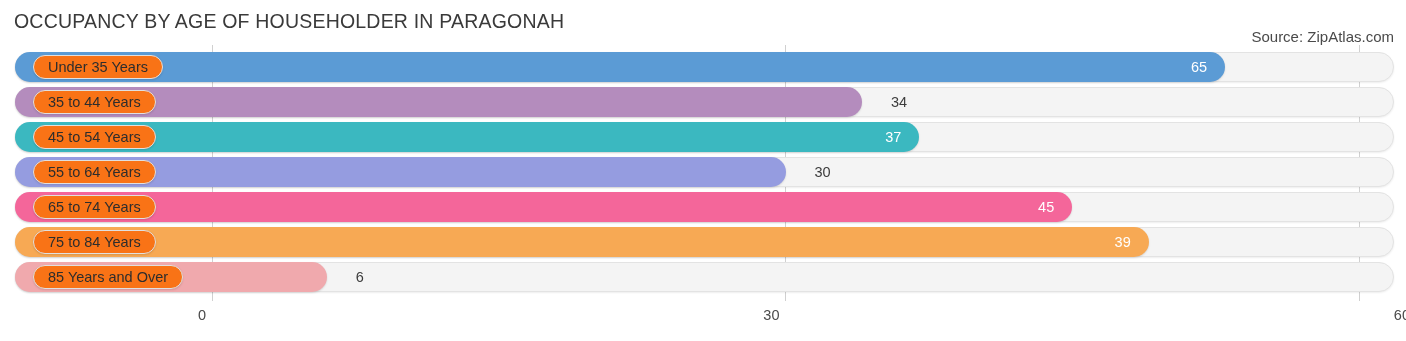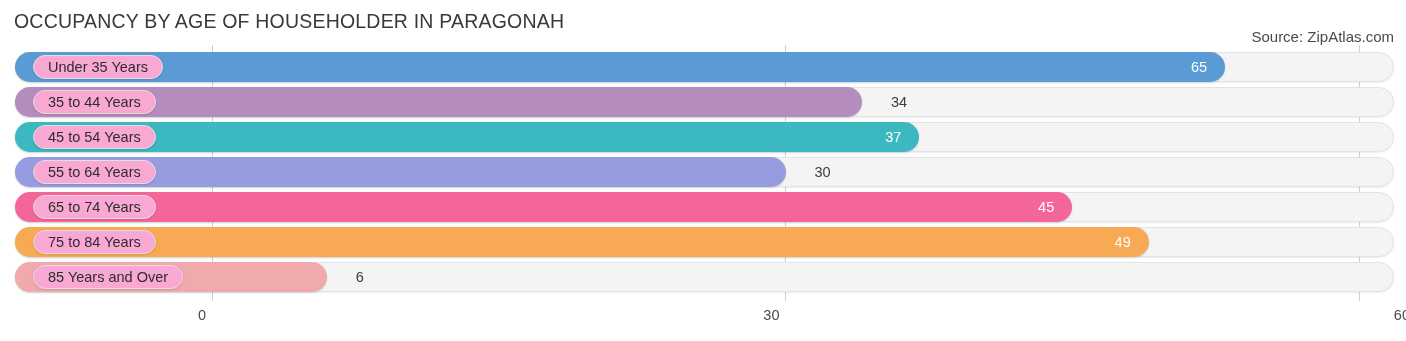--- a/index.html
+++ b/index.html
@@ -88,21 +88,21 @@
     box-shadow: 0 1px 2px rgba(0,0,0,0.13);
   }
   .bar-label {
     position: absolute;
     left: 18px;
     top: 3px;
     height: 24px;
     padding: 0 14px;
     display: flex;
     align-items: center;
-    background: #f9a8d4;
+    background: #f97316;
     border: 1px solid #e0e0e0;
     border-radius: 12px;
     font-size: 14.5px;
     color: #2d2d2d;
     white-space: nowrap;
     box-shadow: 0 1px 2px rgba(0,0,0,0.12);
   }
   .bar-value {
     position: absolute;
     top: 0;
@@ -182,21 +182,21 @@
         <div class="row" style="top: 147px;">
           <div class="track"></div>
           <div class="bar" style="width: 1057.25px; background: rgb(244, 102, 154);"></div>
           <div class="bar-label">65 to 74 Years</div>
           <div class="bar-value inside" style="left: 1057.25px;">45</div>
         </div>
         <div class="row" style="top: 182px;">
           <div class="track"></div>
           <div class="bar" style="width: 1133.72px; background: rgb(247, 169, 84);"></div>
           <div class="bar-label">75 to 84 Years</div>
-          <div class="bar-value inside" style="left: 1133.72px;">49</div>
+          <div class="bar-value inside" style="left: 1133.72px;">39</div>
         </div>
         <div class="row" style="top: 217px;">
           <div class="track"></div>
           <div class="bar" style="width: 311.7px; background: rgb(240, 169, 173);"></div>
           <div class="bar-label">85 Years and Over</div>
           <div class="bar-value outside" style="left: 311.7px;">6</div>
         </div>
       </div>
   </div>
 

